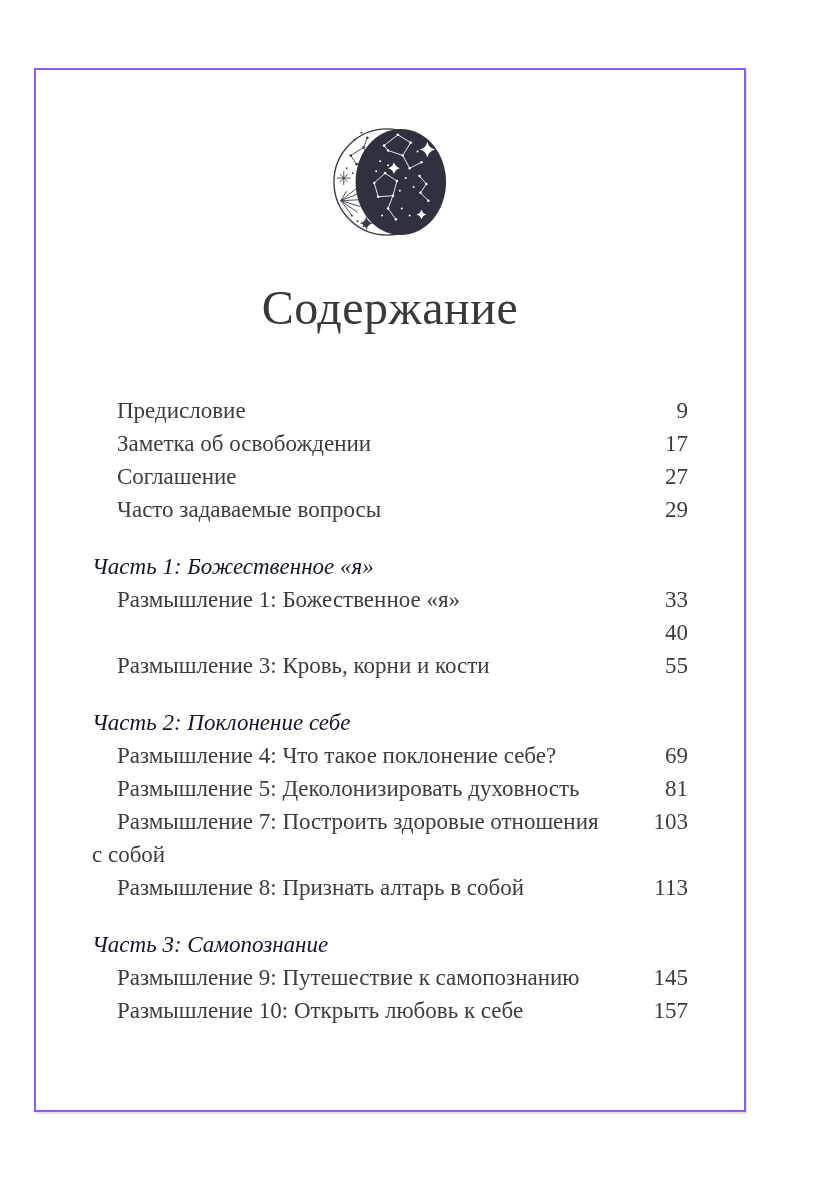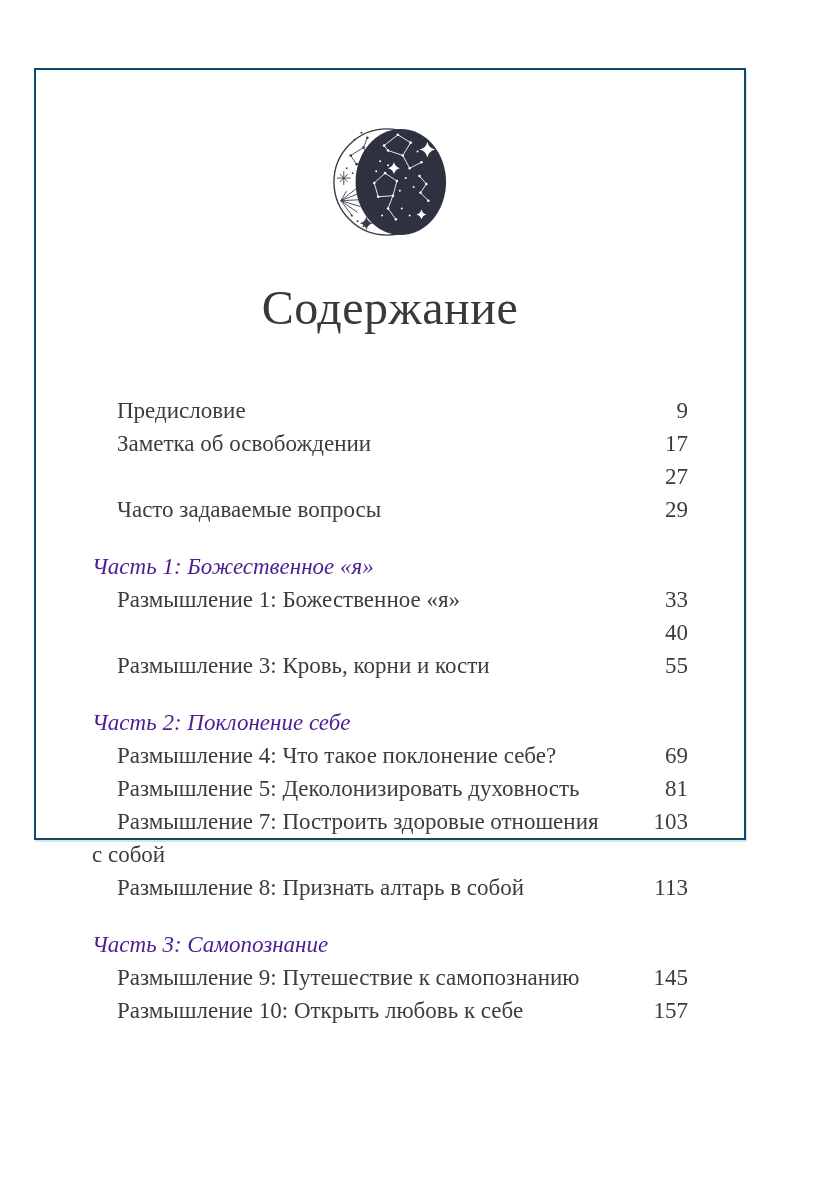--- a/index.html
+++ b/index.html
@@ -10,24 +10,24 @@
     height: 1200px;
     font-family: "Liberation Serif", "DejaVu Serif", serif;
     color: #3c3c3e;
     overflow: hidden;
   }
   .page {
     position: absolute;
     left: 34px;
     top: 68px;
     width: 712px;
-    height: 772px;
+    height: 1044px;
     box-sizing: border-box;
     background: #ffffff;
-    border: 2px solid #0c4a6e;
+    border: 2px solid #8b5cf6;
     box-shadow: 1px 2px 0 rgba(170,170,170,0.35);
   }
   .logo-wrap {
     margin: 52px auto 0;
     width: 118px;
     height: 118px;
   }
   .logo-wrap svg { display: block; }
   .title {
     margin: 42px 0 0;
@@ -41,21 +41,21 @@
   }
   .toc {
     margin: 60px 56px 0 56px;
     font-size: 23px;
   }
   .sec { margin-top: 24px; }
   .sec.first { margin-top: 0; }
   .heading {
     font-style: italic;
     line-height: 33px;
-    color: #4c1d95;
+    color: #0f172a;
   }
   .row {
     display: flex;
     align-items: flex-start;
   }
   .label {
     display: block;
     line-height: 33px;
     text-indent: 25px;
     padding-right: 16px;
@@ -151,20 +151,21 @@
       <div class="sec first">
         <div class="row">
           <span class="label">Предисловие</span>
           <span class="pagenum">9</span>
         </div>
         <div class="row">
           <span class="label">Заметка об освобождении</span>
           <span class="pagenum">17</span>
         </div>
         <div class="row">
+          <span class="label">Соглашение</span>
           <span class="pagenum">27</span>
         </div>
         <div class="row">
           <span class="label">Часто задаваемые вопросы</span>
           <span class="pagenum">29</span>
         </div>
       </div>
       <div class="sec">
         <div class="heading">Часть 1: Божественное «я»</div>
         <div class="row">

